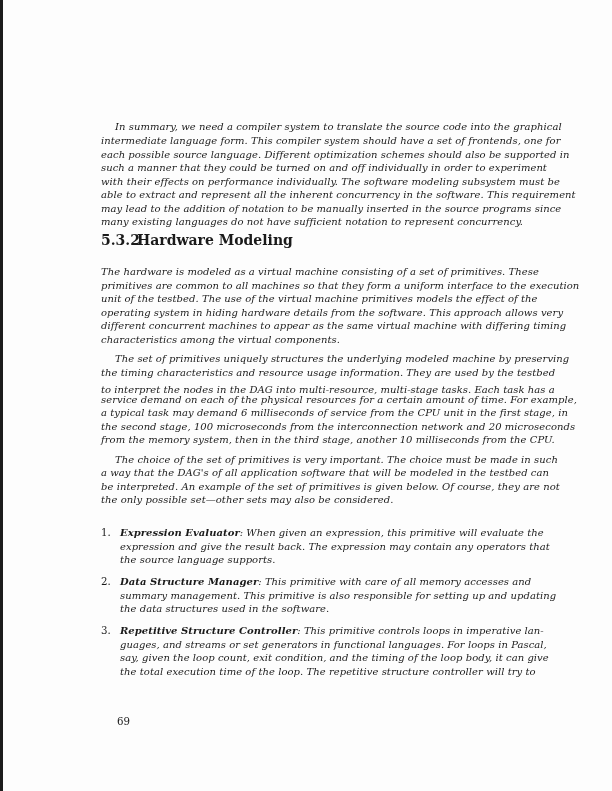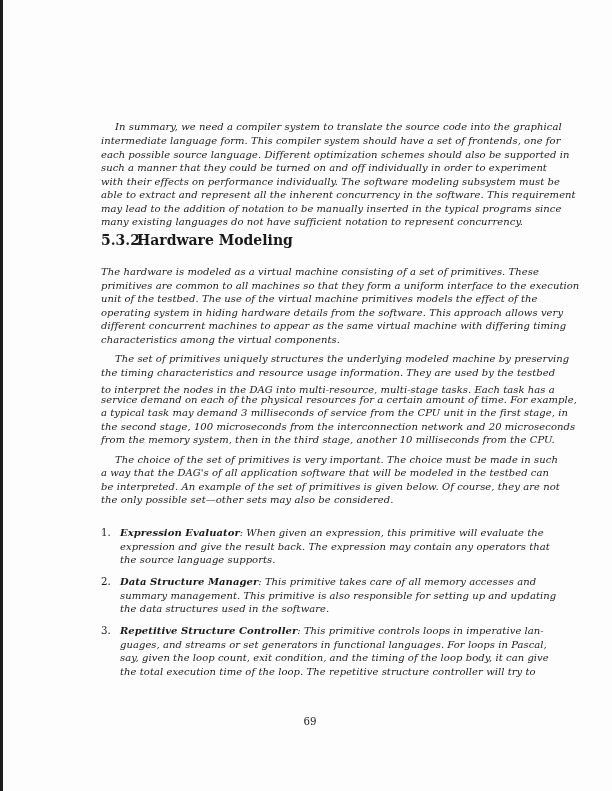--- a/index.html
+++ b/index.html
@@ -25,39 +25,39 @@
   .indent { left: 14px; width: 396px; }
   .heading {
     position: absolute; left: 0; top: 232px;
     font-size: 14px; font-weight: bold; white-space: nowrap;
   }
   .heading .num { display: inline-block; width: 36px; }
   .item-num { position: absolute; left: 0; font-size: 10.2px; line-height: 13px; }
   .item-line { left: 19px; width: 391px; }
   .item-title { font-weight: bold; }
   .pagenum {
-    position: absolute; left: 4px; width: 410px; top: 716px;
-    text-align: center; font-size: 10.2px;
+    position: absolute; left: 16px; width: 410px; top: 716px;
+    text-align: left; font-size: 10.2px;
   }
 </style>
 </head>
 <body>
 
 <div class="binding-edge"></div>
 
 <div class="page">
 
   <div>
     <div class="line indent" style="top:120px">In summary, we need a compiler system to translate the source code into the graphical</div>
     <div class="line" style="top:134px">intermediate language form. This compiler system should have a set of frontends, one for</div>
     <div class="line" style="top:148px">each possible source language. Different optimization schemes should also be supported in</div>
     <div class="line" style="top:161px">such a manner that they could be turned on and off individually in order to experiment</div>
     <div class="line" style="top:175px">with their effects on performance individually. The software modeling subsystem must be</div>
     <div class="line" style="top:188px">able to extract and represent all the inherent concurrency in the software. This requirement</div>
-    <div class="line" style="top:202px">may lead to the addition of notation to be manually inserted in the typical programs since</div>
+    <div class="line" style="top:202px">may lead to the addition of notation to be manually inserted in the source programs since</div>
     <div class="line last" style="top:215px">many existing languages do not have sufficient notation to represent concurrency.</div>
   </div>
 
   <div class="heading">
     <span class="num">5.3.2</span><span>Hardware Modeling</span>
   </div>
 
   <div>
     <div class="line" style="top:265px">The hardware is modeled as a virtual machine consisting of a set of primitives. These</div>
     <div class="line" style="top:279px">primitives are common to all machines so that they form a uniform interface to the execution</div>
@@ -65,21 +65,21 @@
     <div class="line" style="top:306px">operating system in hiding hardware details from the software. This approach allows very</div>
     <div class="line" style="top:319px">different concurrent machines to appear as the same virtual machine with differing timing</div>
     <div class="line last" style="top:333px">characteristics among the virtual components.</div>
   </div>
 
   <div>
     <div class="line indent" style="top:352px">The set of primitives uniquely structures the underlying modeled machine by preserving</div>
     <div class="line" style="top:366px">the timing characteristics and resource usage information. They are used by the testbed</div>
     <div class="line" style="top:383px">to interpret the nodes in the DAG into multi-resource, multi-stage tasks. Each task has a</div>
     <div class="line" style="top:393px">service demand on each of the physical resources for a certain amount of time. For example,</div>
-    <div class="line" style="top:406px">a typical task may demand 3 milliseconds of service from the CPU unit in the first stage, in</div>
+    <div class="line" style="top:406px">a typical task may demand 6 milliseconds of service from the CPU unit in the first stage, in</div>
     <div class="line" style="top:420px">the second stage, 100 microseconds from the interconnection network and 20 microseconds</div>
     <div class="line last" style="top:433px">from the memory system, then in the third stage, another 10 milliseconds from the CPU.</div>
   </div>
 
   <div>
     <div class="line indent" style="top:453px">The choice of the set of primitives is very important. The choice must be made in such</div>
     <div class="line" style="top:466px">a way that the DAG's of all application software that will be modeled in the testbed can</div>
     <div class="line" style="top:480px">be interpreted. An example of the set of primitives is given below. Of course, they are not</div>
     <div class="line last" style="top:493px">the only possible set—other sets may also be considered.</div>
   </div>
@@ -88,21 +88,21 @@
 
     <div>
       <span class="item-num" style="top:526px">1.</span>
       <div class="line item-line" style="top:526px"><span class="item-title">Expression Evaluator</span><span>: When given an expression, this primitive will evaluate the</span></div>
       <div class="line item-line" style="top:540px">expression and give the result back. The expression may contain any operators that</div>
       <div class="line item-line last" style="top:553px">the source language supports.</div>
     </div>
 
     <div>
       <span class="item-num" style="top:575px">2.</span>
-      <div class="line item-line" style="top:575px"><span class="item-title">Data Structure Manager</span><span>: This primitive takes care of all memory accesses and</span></div>
+      <div class="line item-line" style="top:575px"><span class="item-title">Data Structure Manager</span><span>: This primitive with care of all memory accesses and</span></div>
       <div class="line item-line" style="top:589px">summary management. This primitive is also responsible for setting up and updating</div>
       <div class="line item-line last" style="top:602px">the data structures used in the software.</div>
     </div>
 
     <div>
       <span class="item-num" style="top:624px">3.</span>
       <div class="line item-line" style="top:624px"><span class="item-title">Repetitive Structure Controller</span><span>: This primitive controls loops in imperative lan-</span></div>
       <div class="line item-line" style="top:638px">guages, and streams or set generators in functional languages. For loops in Pascal,</div>
       <div class="line item-line" style="top:651px">say, given the loop count, exit condition, and the timing of the loop body, it can give</div>
       <div class="line item-line" style="top:665px">the total execution time of the loop. The repetitive structure controller will try to</div>

